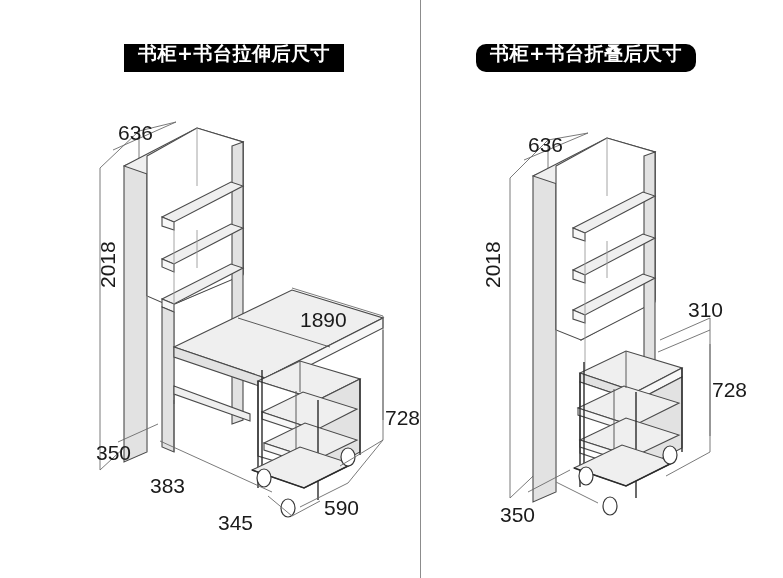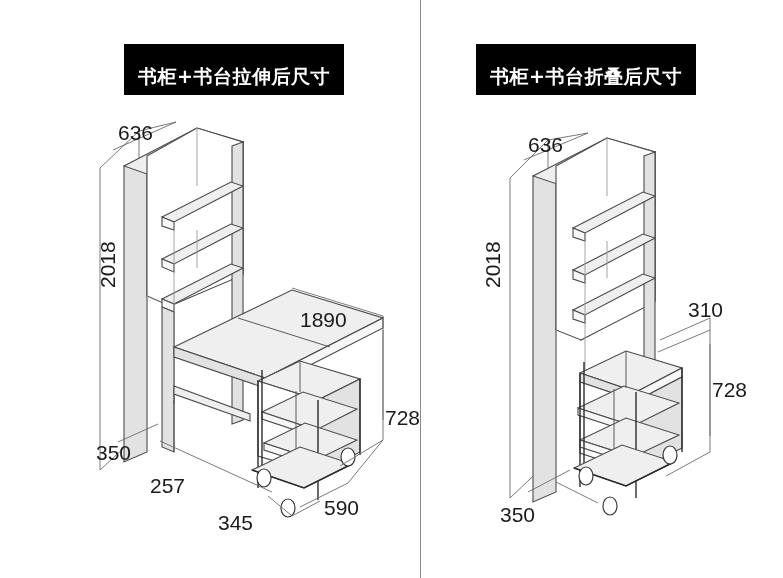--- a/index.html
+++ b/index.html
@@ -39,26 +39,26 @@
   }
 
   .title-bar {
     position: absolute;
     background: #000000;
     color: #ffffff;
     font-size: 19px;
     font-weight: 700;
     letter-spacing: 0.5px;
     line-height: 1;
-    padding: 23px 14px 9px 14px;
+    padding: 0 14px 9px 14px;
     white-space: nowrap;
     font-family: "DejaVu Sans", "Liberation Sans", sans-serif;
   }
   #title-left  { left: 124px; top: 44px; }
-  #title-right { left: 476px; top: 44px; }
+  #title-right { left: 476px; top: 44px; border-radius: 10px; }
 
   .dim-label {
     position: absolute;
     font-size: 21px;
     font-weight: 400;
     color: #1a1a1a;
     white-space: nowrap;
     line-height: 1;
     font-family: "Liberation Sans", sans-serif;
   }
@@ -202,21 +202,21 @@
         <path class="dimline" d="M300 507 L348 483"></path>
         <path class="dimline" d="M348 483 L383 440"></path>
       </g>
     </svg>
 
     <div class="dim-label" style="left:118px; top:122px;">636</div>
     <div class="dim-label vertical" style="left:97px; top:288px;">2018</div>
     <div class="dim-label" style="left:300px; top:309px;">1890</div>
     <div class="dim-label" style="left:385px; top:407px;">728</div>
     <div class="dim-label" style="left:96px; top:442px;">350</div>
-    <div class="dim-label" style="left:150px; top:475px;">257</div>
+    <div class="dim-label" style="left:150px; top:475px;">383</div>
     <div class="dim-label" style="left:218px; top:512px;text-align:right;">345</div>
     <div class="dim-label" style="left:324px; top:497px;">590</div>
   </div>
 
   <div class="divider"></div>
 
   <div class="panel" id="panel-right">
 
     <div class="title-bar" id="title-right" style="left:56px;">书柜+书台折叠后尺寸</div>
 

